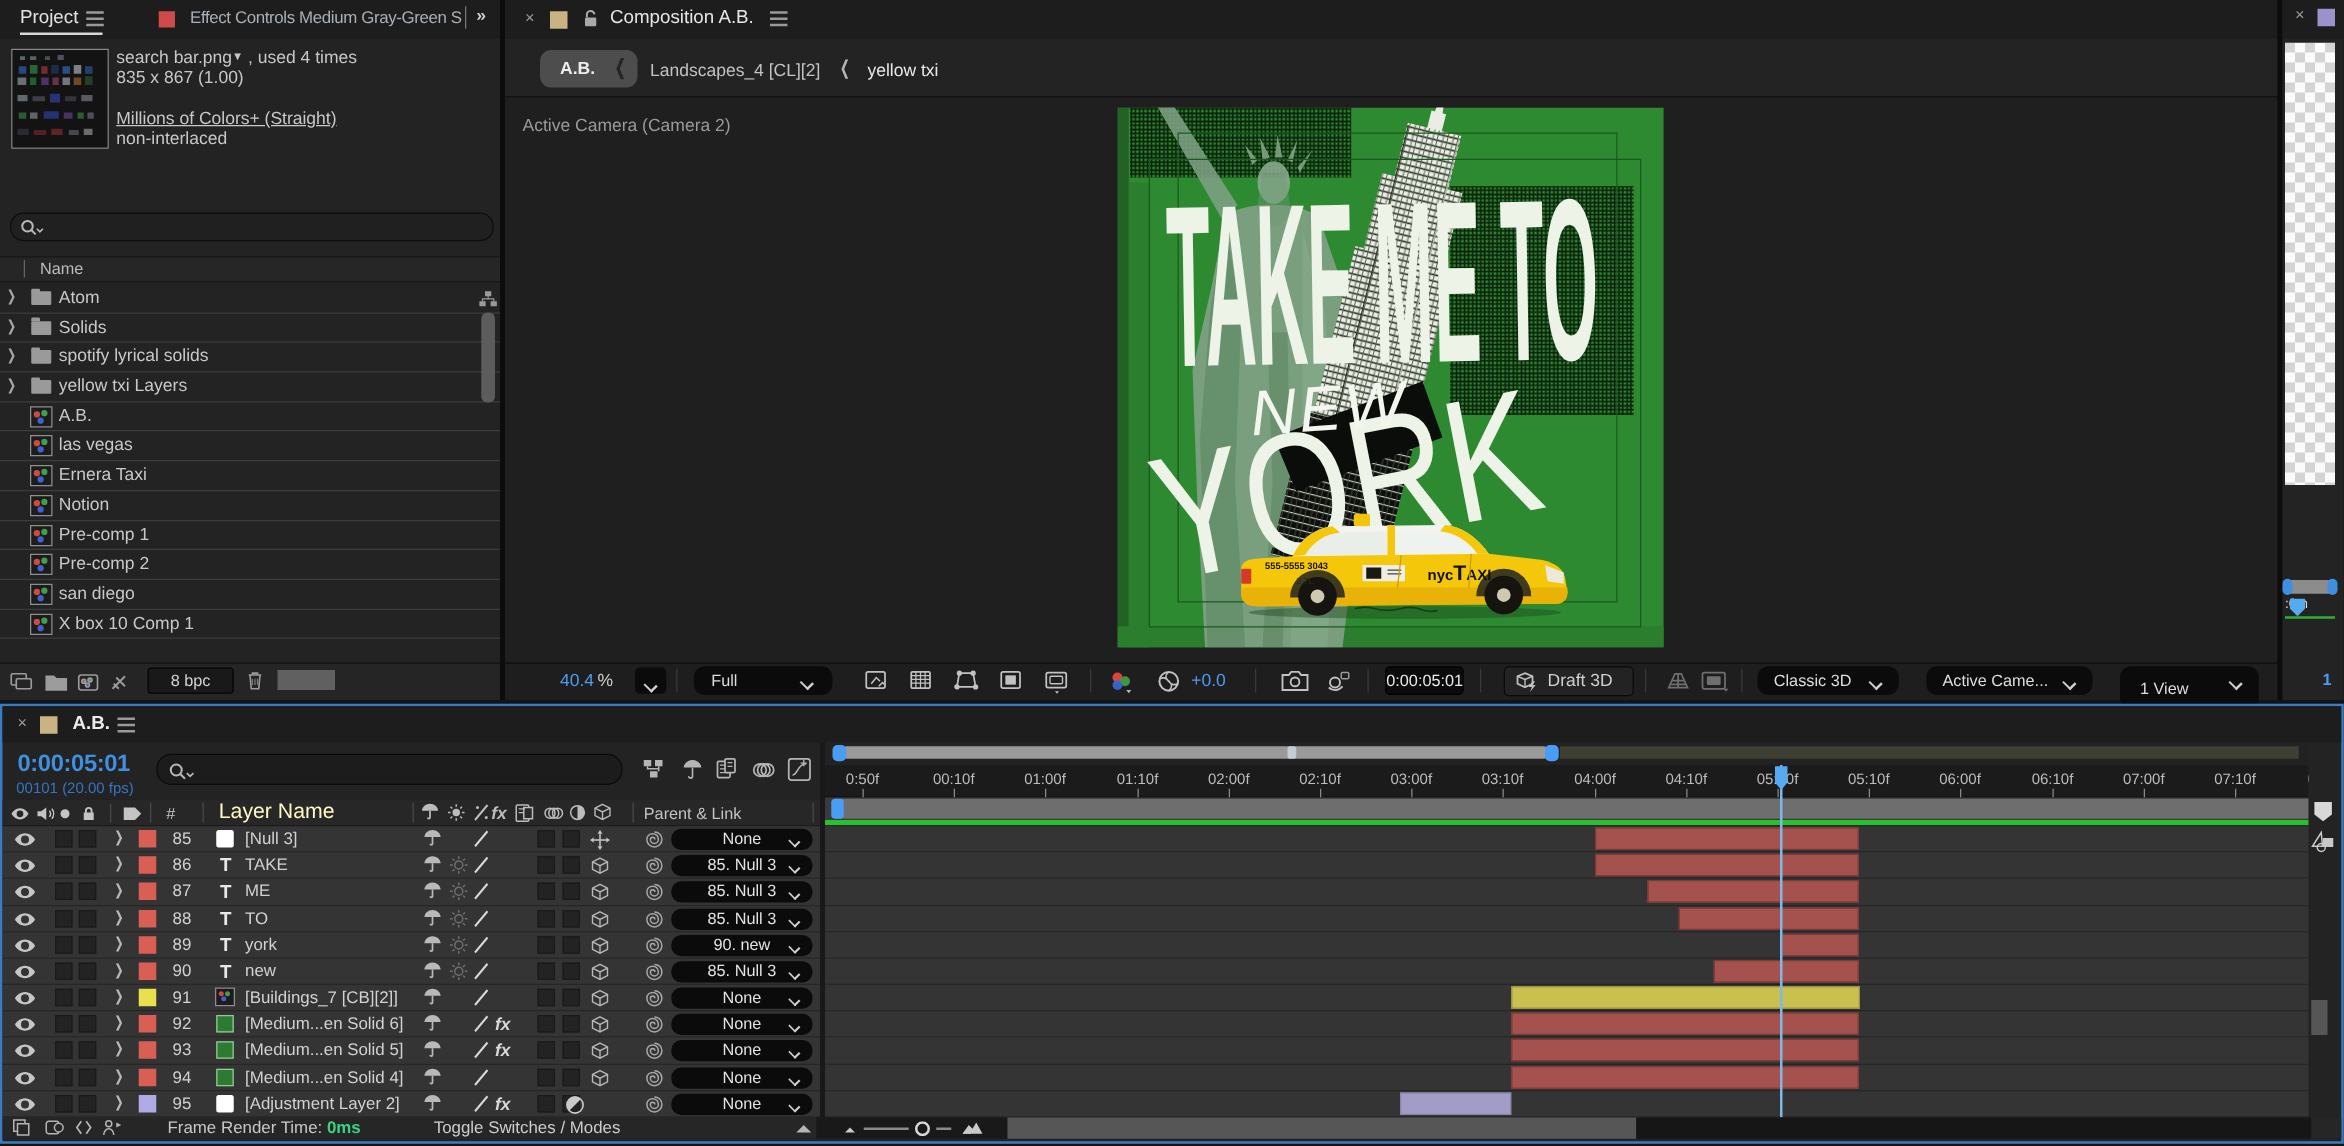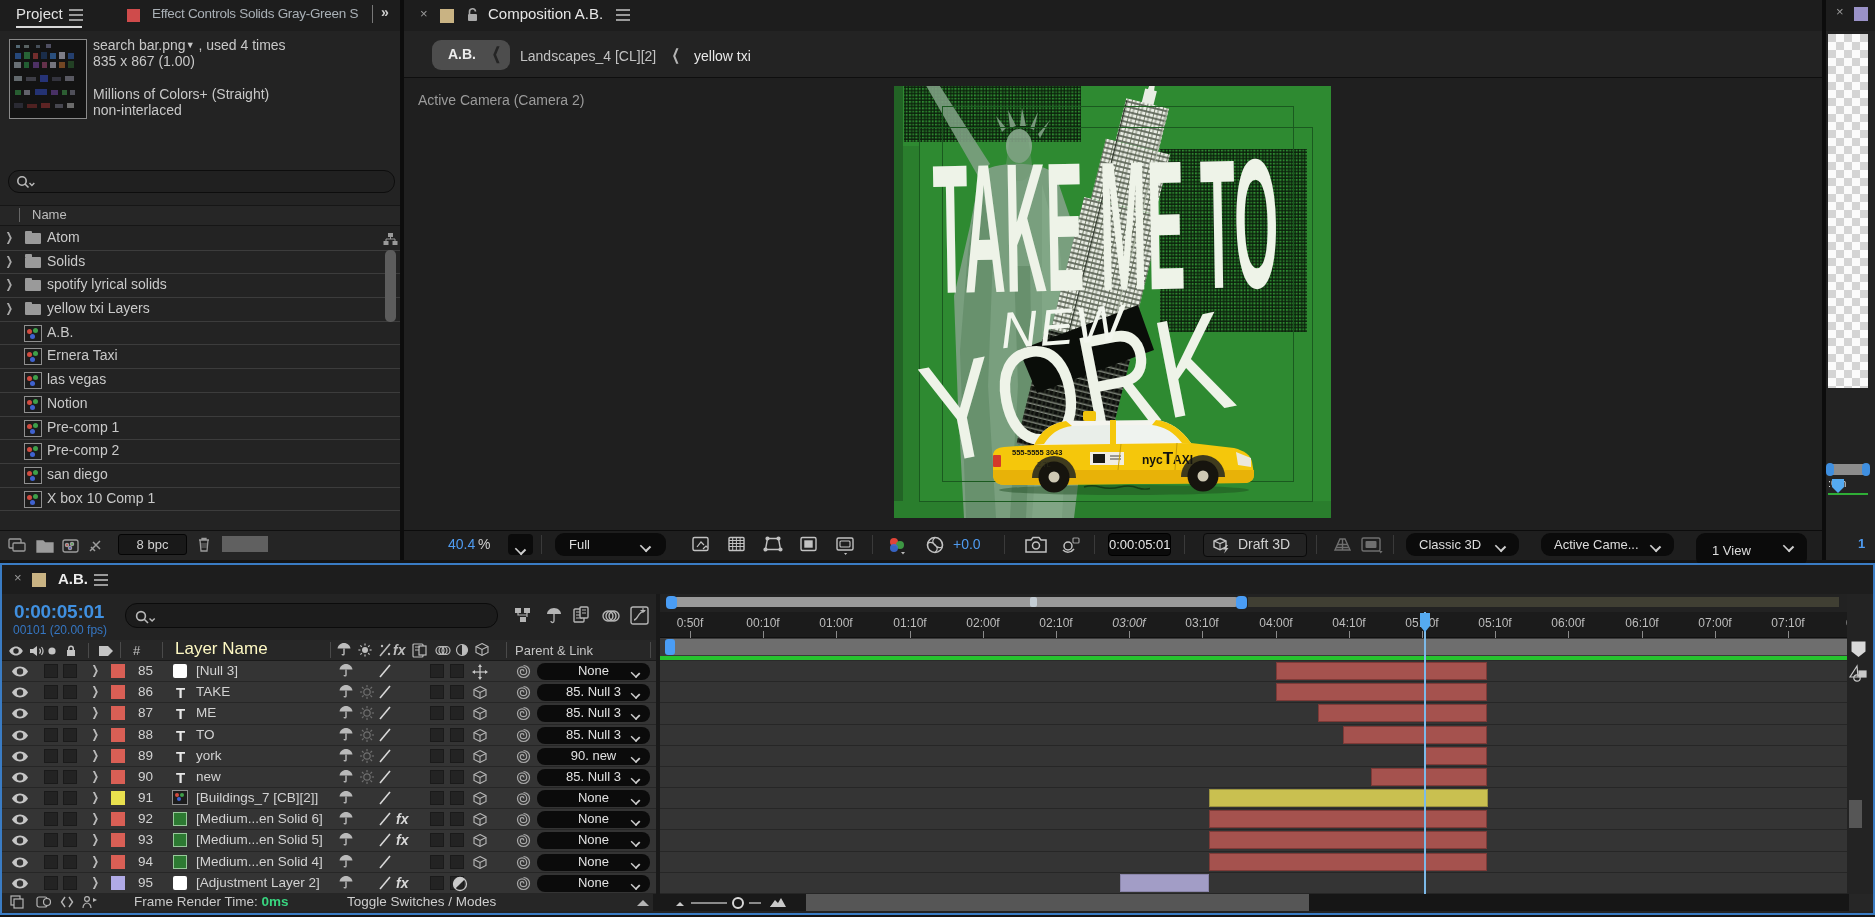--- a/index.html
+++ b/index.html
@@ -44,21 +44,21 @@
 </style>
 </head>
 <body>
 <div id="proj" class="abs">
 
   <div class="abs" style="left:0;top:0;width:400px;height:31px;background:#1d1d1d;"></div>
   <div class="abs" style="left:16px;top:5px;color:#e3e3e3;font-size:15px;">Project</div>
   <div class="abs" style="left:69px;top:9px;width:14px;height:2px;background:#9a9a9a;box-shadow:0 5px 0 #9a9a9a,0 10px 0 #9a9a9a;"></div>
   <div class="abs" style="left:16px;top:26px;width:66px;height:2px;background:#d8d8d8;"></div>
   <div class="abs" style="left:127px;top:9px;width:13px;height:13px;background:#cf4b4b;"></div>
-  <div class="abs" style="left:152px;top:6px;color:#a9b0b6;font-size:13.5px;letter-spacing:-0.3px;white-space:nowrap;width:218px;overflow:hidden;">Effect Controls Solids Gray-Green S</div>
+  <div class="abs" style="left:152px;top:6px;color:#a9b0b6;font-size:13.5px;letter-spacing:-0.3px;white-space:nowrap;width:218px;overflow:hidden;">Effect Controls Medium Gray-Green S</div>
   <div class="abs" style="left:372px;top:5px;width:1px;height:18px;background:#777;"></div>
   <div class="abs" style="left:381px;top:4px;color:#cdcdcd;font-size:14px;font-weight:bold;">»</div>
 
   <div class="abs" style="left:9px;top:39px;width:78px;height:80px;background:#161616;border:1px solid #8a8a8a;overflow:hidden;">
     <svg width="76" height="78">
       <rect width="76" height="78" fill="#1a1a1a"></rect>
       <g>
         <rect x="6" y="5" width="4" height="3" fill="#8fb4c8"></rect>
           <rect x="14" y="5" width="5" height="3" fill="#9aa"></rect>
           <rect x="26" y="5" width="4" height="3" fill="#789"></rect>
@@ -92,21 +92,21 @@
           <rect x="17" y="64" width="10" height="4" fill="#833"></rect>
           <rect x="31" y="63" width="9" height="5" fill="#a33a3a"></rect>
           <rect x="45" y="64" width="8" height="4" fill="#778"></rect>
           <rect x="57" y="63" width="7" height="5" fill="#bbb"></rect>
       </g>
     </svg>
     <div class="abs" style="left:0;top:0;width:76px;height:78px;background:rgba(10,10,10,0.45);"></div>
   </div>
   <div class="abs txt" style="left:93px;top:37px;">search bar.png<span style="font-size:9px;vertical-align:2px;">▼</span> , used 4 times</div>
   <div class="abs txt" style="left:93px;top:53px;">835 x 867 (1.00)</div>
-  <div class="abs txt" style="left:93px;top:86px;">Millions of Colors+ (Straight)</div>
+  <div class="abs txt" style="left:93px;top:86px;text-decoration:underline;">Millions of Colors+ (Straight)</div>
   <div class="abs txt" style="left:93px;top:102px;">non-interlaced</div>
 
   <div class="abs" style="left:8px;top:170px;width:387px;height:23px;background:#202020;border:1px solid #0d0d0d;border-radius:11px;"></div>
   <svg class="abs" style="left:15px;top:174px;" width="22" height="16" viewBox="0 0 22 16">
       <circle cx="7" cy="7" r="4.2" fill="none" stroke="#b9b9b9" stroke-width="1.6"></circle>
       <line x1="10" y1="10" x2="13.5" y2="13.5" stroke="#b9b9b9" stroke-width="1.6"></line>
       <path d="M14.5 9 l2.4 2.4 2.4-2.4" fill="none" stroke="#b9b9b9" stroke-width="1.4"></path>
     </svg>
 
   <div class="abs" style="left:0;top:205px;width:400px;height:21px;background:#262626;border-top:1px solid #161616;border-bottom:1px solid #161616;"></div>
@@ -133,25 +133,25 @@
         <span class="pch">❯</span>
         <span class="fold"></span>
         <span class="pname">yellow txi Layers</span>
       </div>
     <div class="prow">
         <span class="cicon"></span>
         <span class="pname">A.B.</span>
       </div>
     <div class="prow">
         <span class="cicon"></span>
+        <span class="pname">las vegas</span>
+      </div>
+    <div class="prow">
+        <span class="cicon"></span>
         <span class="pname">Ernera Taxi</span>
-      </div>
-    <div class="prow">
-        <span class="cicon"></span>
-        <span class="pname">las vegas</span>
       </div>
     <div class="prow">
         <span class="cicon"></span>
         <span class="pname">Notion</span>
       </div>
     <div class="prow">
         <span class="cicon"></span>
         <span class="pname">Pre-comp 1</span>
       </div>
     <div class="prow">
@@ -976,21 +976,21 @@
   <div class="abs" style="left:77px;top:22px;width:52px;text-align:center;color:#bdbdbd;font-size:12px;">00:10f</div>
   <div class="abs" style="left:103px;top:37px;width:1px;height:7px;background:#8a8a8a;"></div>
   <div class="abs" style="left:150px;top:22px;width:52px;text-align:center;color:#bdbdbd;font-size:12px;">01:00f</div>
   <div class="abs" style="left:176px;top:37px;width:1px;height:7px;background:#8a8a8a;"></div>
   <div class="abs" style="left:224px;top:22px;width:52px;text-align:center;color:#bdbdbd;font-size:12px;">01:10f</div>
   <div class="abs" style="left:250px;top:37px;width:1px;height:7px;background:#8a8a8a;"></div>
   <div class="abs" style="left:297px;top:22px;width:52px;text-align:center;color:#bdbdbd;font-size:12px;">02:00f</div>
   <div class="abs" style="left:323px;top:37px;width:1px;height:7px;background:#8a8a8a;"></div>
   <div class="abs" style="left:370px;top:22px;width:52px;text-align:center;color:#bdbdbd;font-size:12px;">02:10f</div>
   <div class="abs" style="left:396px;top:37px;width:1px;height:7px;background:#8a8a8a;"></div>
-  <div class="abs" style="left:443px;top:22px;width:52px;text-align:center;color:#bdbdbd;font-size:12px;font-style:italic;">03:00f</div>
+  <div class="abs" style="left:443px;top:22px;width:52px;text-align:center;color:#bdbdbd;font-size:12px;">03:00f</div>
   <div class="abs" style="left:469px;top:37px;width:1px;height:7px;background:#8a8a8a;"></div>
   <div class="abs" style="left:516px;top:22px;width:52px;text-align:center;color:#bdbdbd;font-size:12px;">03:10f</div>
   <div class="abs" style="left:542px;top:37px;width:1px;height:7px;background:#8a8a8a;"></div>
   <div class="abs" style="left:590px;top:22px;width:52px;text-align:center;color:#bdbdbd;font-size:12px;">04:00f</div>
   <div class="abs" style="left:616px;top:37px;width:1px;height:7px;background:#8a8a8a;"></div>
   <div class="abs" style="left:663px;top:22px;width:52px;text-align:center;color:#bdbdbd;font-size:12px;">04:10f</div>
   <div class="abs" style="left:689px;top:37px;width:1px;height:7px;background:#8a8a8a;"></div>
   <div class="abs" style="left:736px;top:22px;width:52px;text-align:center;color:#bdbdbd;font-size:12px;">05:00f</div>
   <div class="abs" style="left:762px;top:37px;width:1px;height:7px;background:#8a8a8a;"></div>
   <div class="abs" style="left:809px;top:22px;width:52px;text-align:center;color:#bdbdbd;font-size:12px;">05:10f</div>

